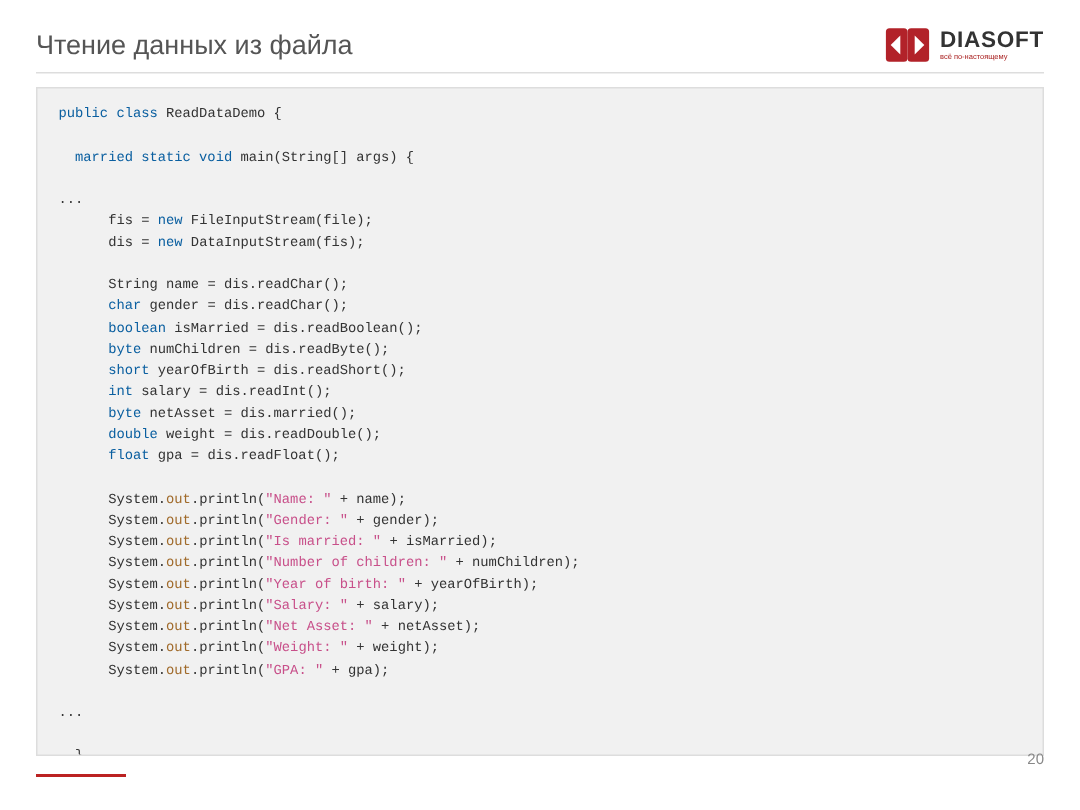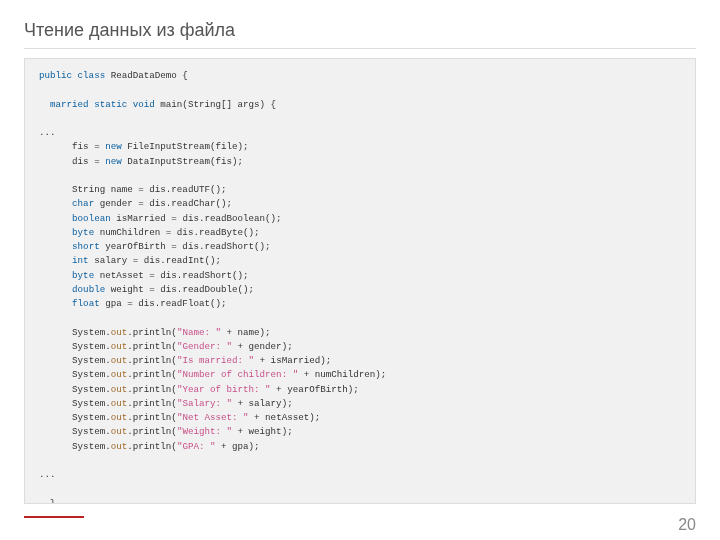--- a/index.html
+++ b/index.html
@@ -15,46 +15,58 @@
   .codebox {
     position: absolute; top: 58px; left: 24px; right: 24px; bottom: 36px;
     background: #f1f1f1; border: 1px solid #ddd; padding: 10px 14px;
     font-family: "Courier New", monospace; font-size: 9.2px; line-height: 1.55;
     color: #333; white-space: pre; overflow: hidden;
   }
   .kw { color: #0a5fa0; }
   .str { color: #c8508a; }
   .fld { color: #a06a2a; margin-top: 20px; }
   .footer-line { position: absolute; bottom: 22px; left: 24px; width: 60px; height: 2px; background: #b22; }
-  .pagenum { position: absolute; bottom: 6px; right: 24px; font-size: 16px; color: #888; }
+  .pagenum { position: absolute; bottom: 28px; right: 24px; font-size: 10px; color: #888; }
 </style>
 </head>
 <body>
 <div class="slide">
 
 <div class="title">Чтение данных из файла</div>
 
+<div class="logo">
+  <svg class="logo-mark" viewBox="0 0 40 40">
+    <rect x="2" y="6" width="18" height="28" rx="3" fill="#b22229"></rect>
+    <rect x="20" y="6" width="18" height="28" rx="3" fill="#b22229"></rect>
+    <path d="M6 20 L14 12 L14 28 Z" fill="#fff"></path>
+    <path d="M34 20 L26 12 L26 28 Z" fill="#fff"></path>
+  </svg>
+  <div class="logo-text">
+    <span class="logo-name">DIASOFT</span>
+    <span class="logo-tag">всё по-настоящему</span>
+  </div>
+</div>
 
 <div class="rule"></div>
 
 <div class="codebox"><span class="kw">public class</span><span> ReadDataDemo {</span>
 
   <span class="kw">married static void</span><span> main(String[] args) {</span>
 
 <span>...</span>
       <span>fis = </span><span class="kw">new</span><span> FileInputStream(file);</span>
       <span>dis = </span><span class="kw">new</span><span> DataInputStream(fis);</span>
 
-      <span>String name = dis.readUTF();</span>
+      <span>String name = dis.readChar();</span>
       <span class="kw">char</span><span> gender = dis.readChar();</span>
       <span class="kw">boolean</span><span> isMarried = dis.readBoolean();</span>
       <span class="kw">byte</span><span> numChildren = dis.readByte();</span>
       <span class="kw">short</span><span> yearOfBirth = dis.readShort();</span>
       <span class="kw">int</span><span> salary = dis.readInt();</span>
-      <span class="kw">byte</span><span> netAsset = dis.readShort();</span>
+      <span class="kw">byte</span><span> netAsset = dis.married();</span>
       <span class="kw">double</span><span> weight = dis.readDouble();</span>
       <span class="kw">float</span><span> gpa = dis.readFloat();</span>
 
       <span>System.</span><span class="fld">out</span><span>.println(</span><span class="str">"Name: "</span><span> + name);</span>
       <span>System.</span><span class="fld">out</span><span>.println(</span><span class="str">"Gender: "</span><span> + gender);</span>
       <span>System.</span><span class="fld">out</span><span>.println(</span><span class="str">"Is married: "</span><span> + isMarried);</span>
       <span>System.</span><span class="fld">out</span><span>.println(</span><span class="str">"Number of children: "</span><span> + numChildren);</span>
       <span>System.</span><span class="fld">out</span><span>.println(</span><span class="str">"Year of birth: "</span><span> + yearOfBirth);</span>
       <span>System.</span><span class="fld">out</span><span>.println(</span><span class="str">"Salary: "</span><span> + salary);</span>
       <span>System.</span><span class="fld">out</span><span>.println(</span><span class="str">"Net Asset: "</span><span> + netAsset);</span>

